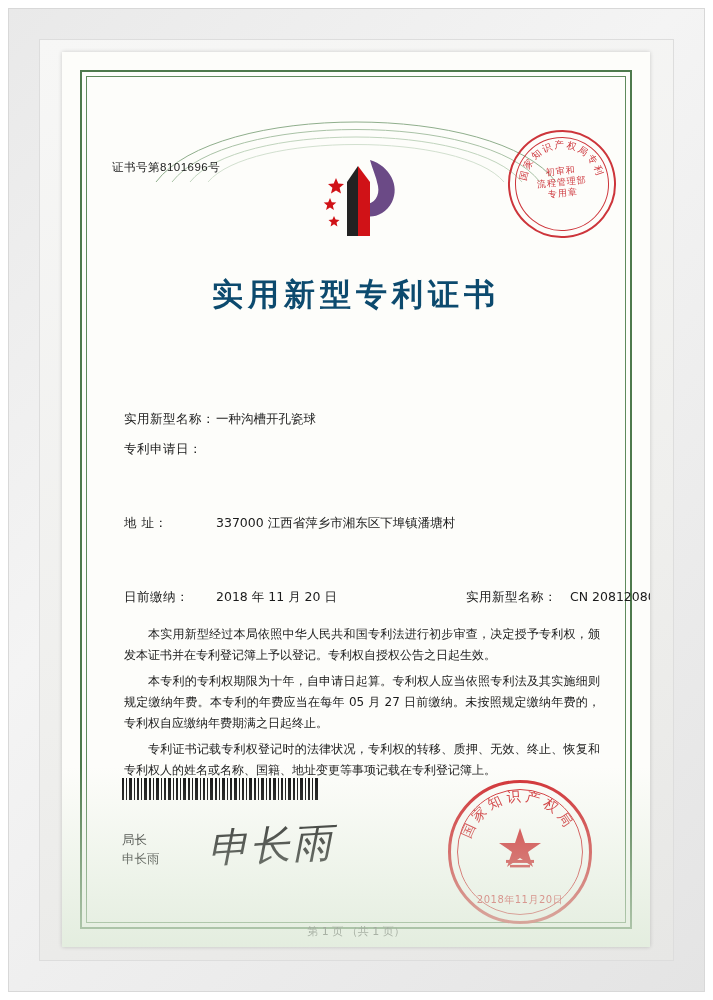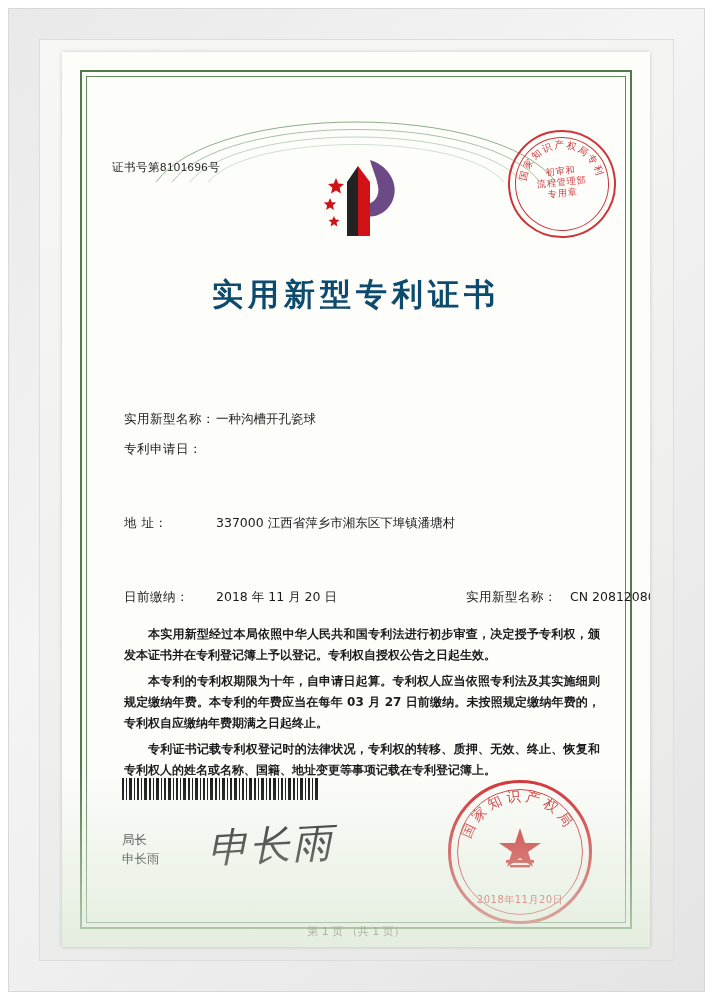--- a/index.html
+++ b/index.html
@@ -187,21 +187,20 @@
 
   .paragraphs {
     position: absolute;
     left: 62px;
     right: 50px;
     top: 572px;
     font-size: 12px;
     line-height: 21px;
     text-align: justify;
     font-family: "DejaVu Sans", "Liberation Sans", sans-serif;
-    font-weight: bold;
   }
   .paragraphs p {
     margin: 0 0 5px 0;
     text-indent: 24px;
   }
 
   .barcode {
     position: absolute;
     left: 60px;
     top: 726px;
@@ -336,21 +335,21 @@
         <div class="field-row split">
           <div class="field-label">日前缴纳：</div>
           <div class="field-value">2018 年 11 月 20 日</div>
           <div class="field-label2">实用新型名称：</div>
           <div class="field-value">CN 208120809 U</div>
         </div>
       </div>
 
       <div class="paragraphs">
         <p>本实用新型经过本局依照中华人民共和国专利法进行初步审查，决定授予专利权，颁发本证书并在专利登记簿上予以登记。专利权自授权公告之日起生效。</p>
-        <p>本专利的专利权期限为十年，自申请日起算。专利权人应当依照专利法及其实施细则规定缴纳年费。本专利的年费应当在每年 03 月 27 日前缴纳。未按照规定缴纳年费的，专利权自应缴纳年费期满之日起终止。</p>
+        <p>本专利的专利权期限为十年，自申请日起算。专利权人应当依照专利法及其实施细则规定缴纳年费。本专利的年费应当在每年 05 月 27 日前缴纳。未按照规定缴纳年费的，专利权自应缴纳年费期满之日起终止。</p>
         <p>专利证书记载专利权登记时的法律状况，专利权的转移、质押、无效、终止、恢复和专利权人的姓名或名称、国籍、地址变更等事项记载在专利登记簿上。</p>
       </div>
 
       <svg class="barcode" viewBox="0 0 196 22" preserveAspectRatio="none">
         <g fill="#111">
           <rect x="0" y="0" width="2" height="22"></rect>
             <rect x="4" y="0" width="1" height="22"></rect>
           <rect x="7" y="0" width="3" height="22"></rect>
             <rect x="12" y="0" width="1" height="22"></rect>
           <rect x="15" y="0" width="2" height="22"></rect>

